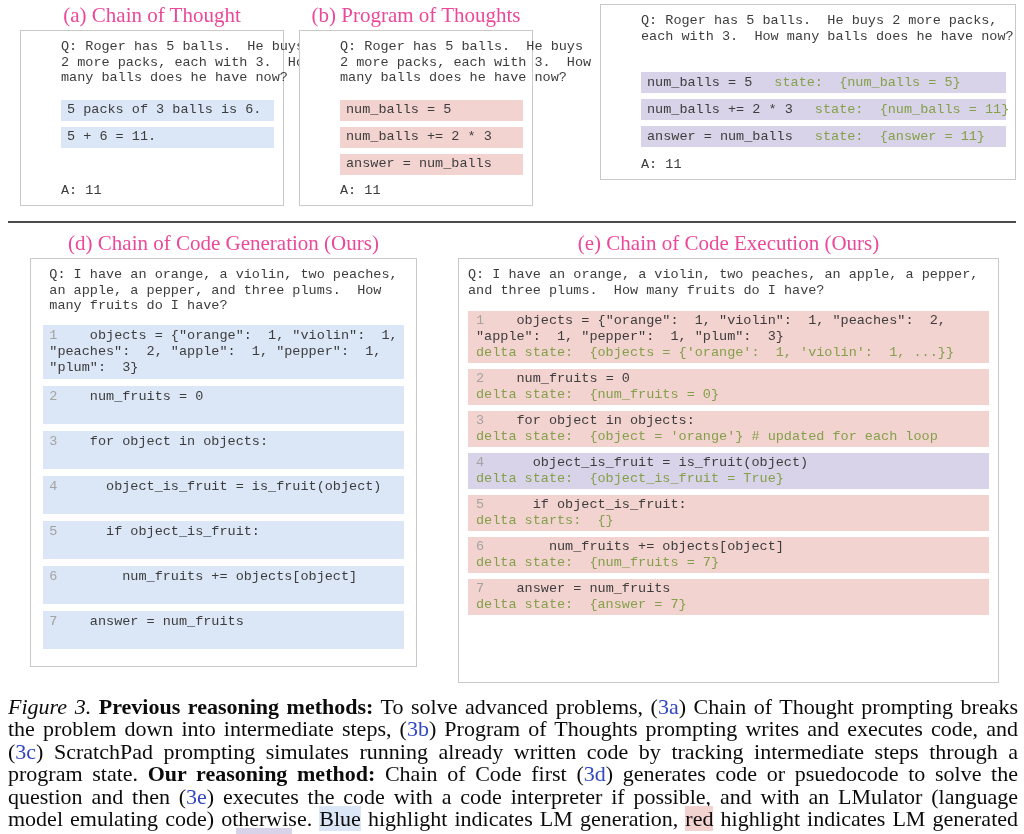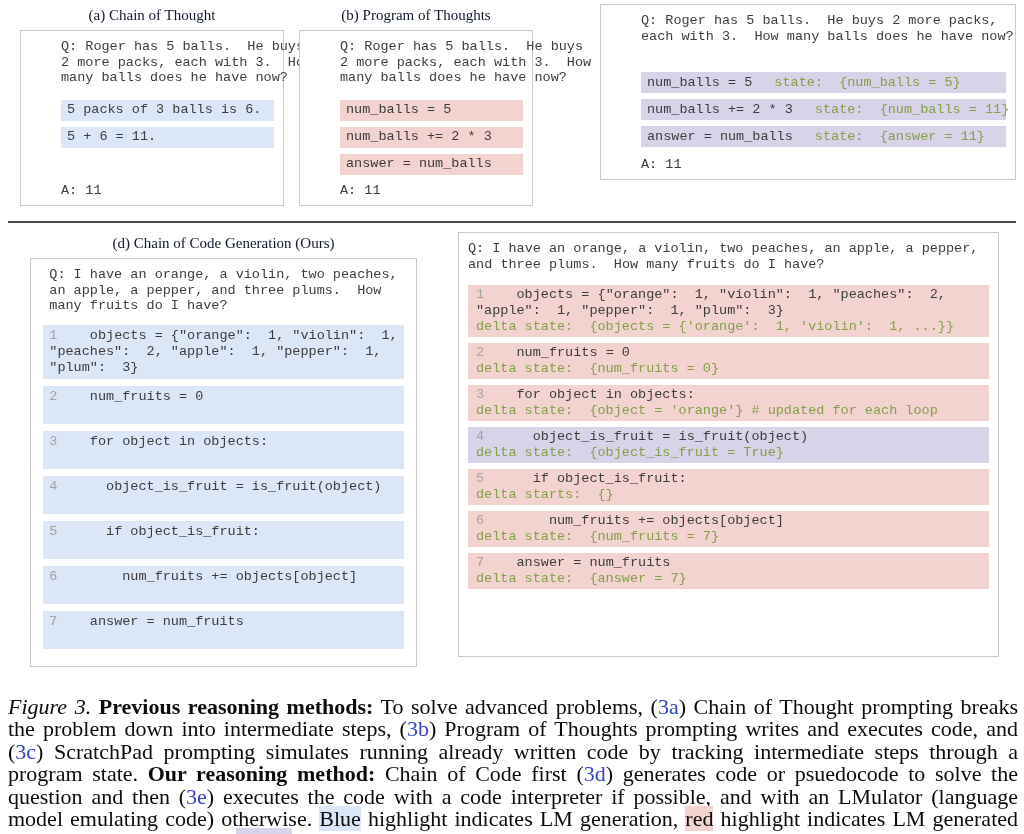--- a/index.html
+++ b/index.html
@@ -10,22 +10,22 @@
     color: #111;
   }
   .panel-group { position: absolute; }
   .pg-a { left: 20px;  top: 4px;   width: 264px; }
   .pg-b { left: 299px; top: 4px;   width: 234px; }
   .pg-c { left: 600px; top: 4px;   width: 416px; }
   .pg-d { left: 30px;  top: 232px; width: 387px; }
   .pg-e { left: 458px; top: 232px; width: 541px; }
   .panel-title {
     font-family: "Liberation Serif", serif;
-    font-size: 15px; font-weight: 400; text-align: center;
-    height: 26px; line-height: 22px; color: #0f172a;
+    font-size: 21px; font-weight: 400; text-align: center;
+    height: 26px; line-height: 22px; color: #ec4899;
   }
   .panel-box {
     border: 1px solid #c9c9c9; background: #fff;
     padding: 8px 9px 6px 9px;
     display: flex; flex-direction: column;
     font-family: "Liberation Mono", "DejaVu Sans Mono", monospace;
     font-size: 13.5px; color: #3d3d3d;
   }
   .box-a, .box-b, .box-c { height: 176px; padding-left: 40px; }
   .box-d { height: 409px; align-items: center; }
@@ -158,20 +158,21 @@
             <div class="cl"><span class="ln">6</span><span class="ct">        num_fruits += objects[object]</span></div>
           </div>
           <div class="row hl-blue">
             <div class="cl"><span class="ln">7</span><span class="ct">    answer = num_fruits</span></div>
           </div>
         </div>
     </div>
   </section>
 
   <section class="panel-group pg-e">
+    <h3 class="panel-title">(e) Chain of Code Execution (Ours)</h3>
     <div class="panel-box box-e">
       <pre class="q">Q: I have an orange, a violin, two peaches, an apple, a pepper,
 and three plums.  How many fruits do I have?</pre>
       <div class="rows">
           <div class="row hl-red">
             <div class="cl"><span class="ln">1</span><span class="ct">    objects = {"orange":  1, "violin":  1, "peaches":  2,</span></div>
             <div class="cl">"apple":  1, "pepper":  1, "plum":  3}</div>
             <div class="delta">delta state:  {objects = {'orange':  1, 'violin':  1, ...}}</div>
           </div>
           <div class="row hl-red">

